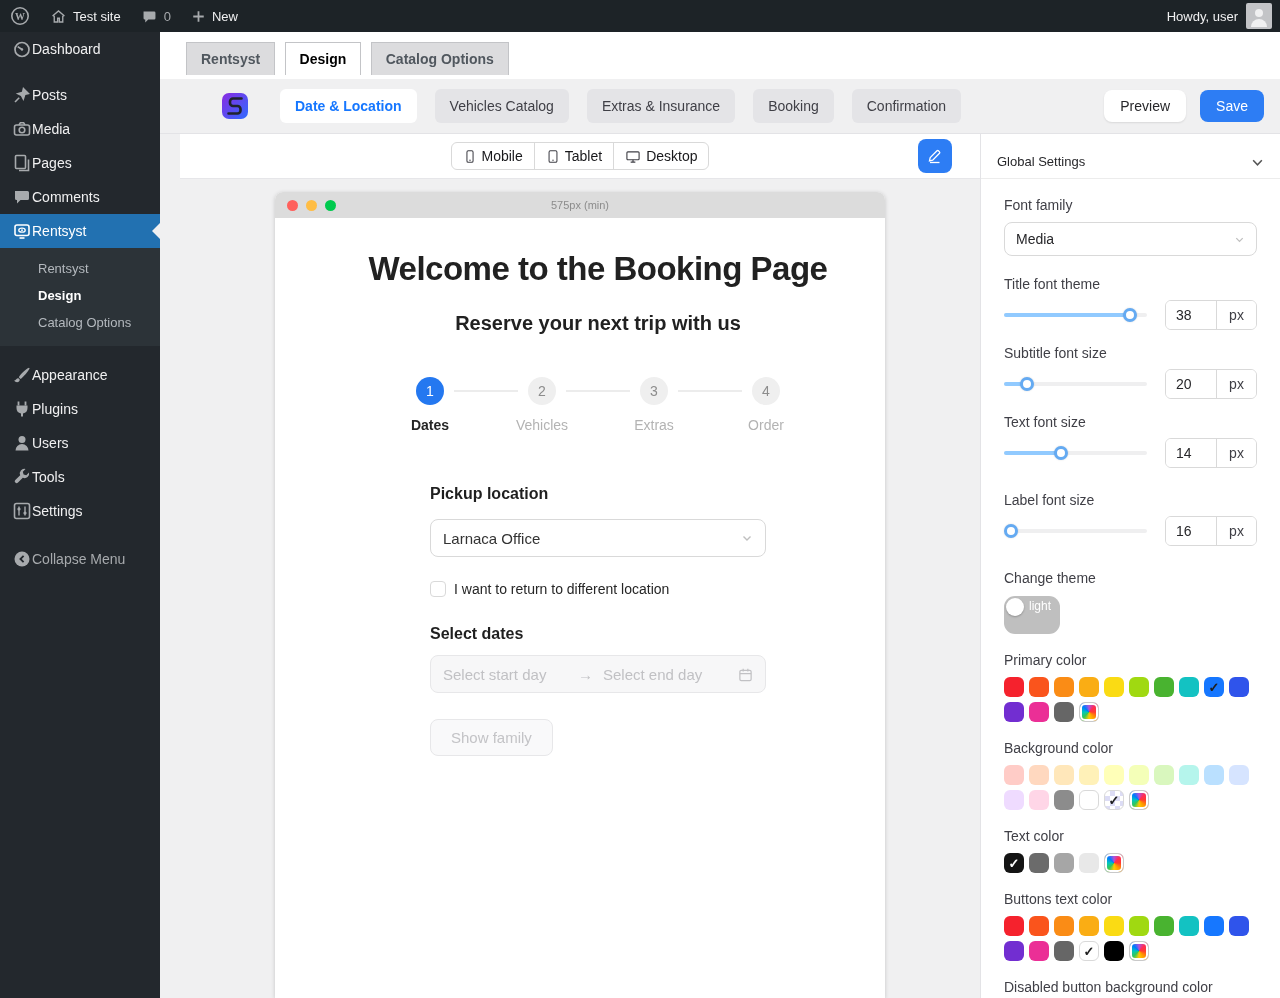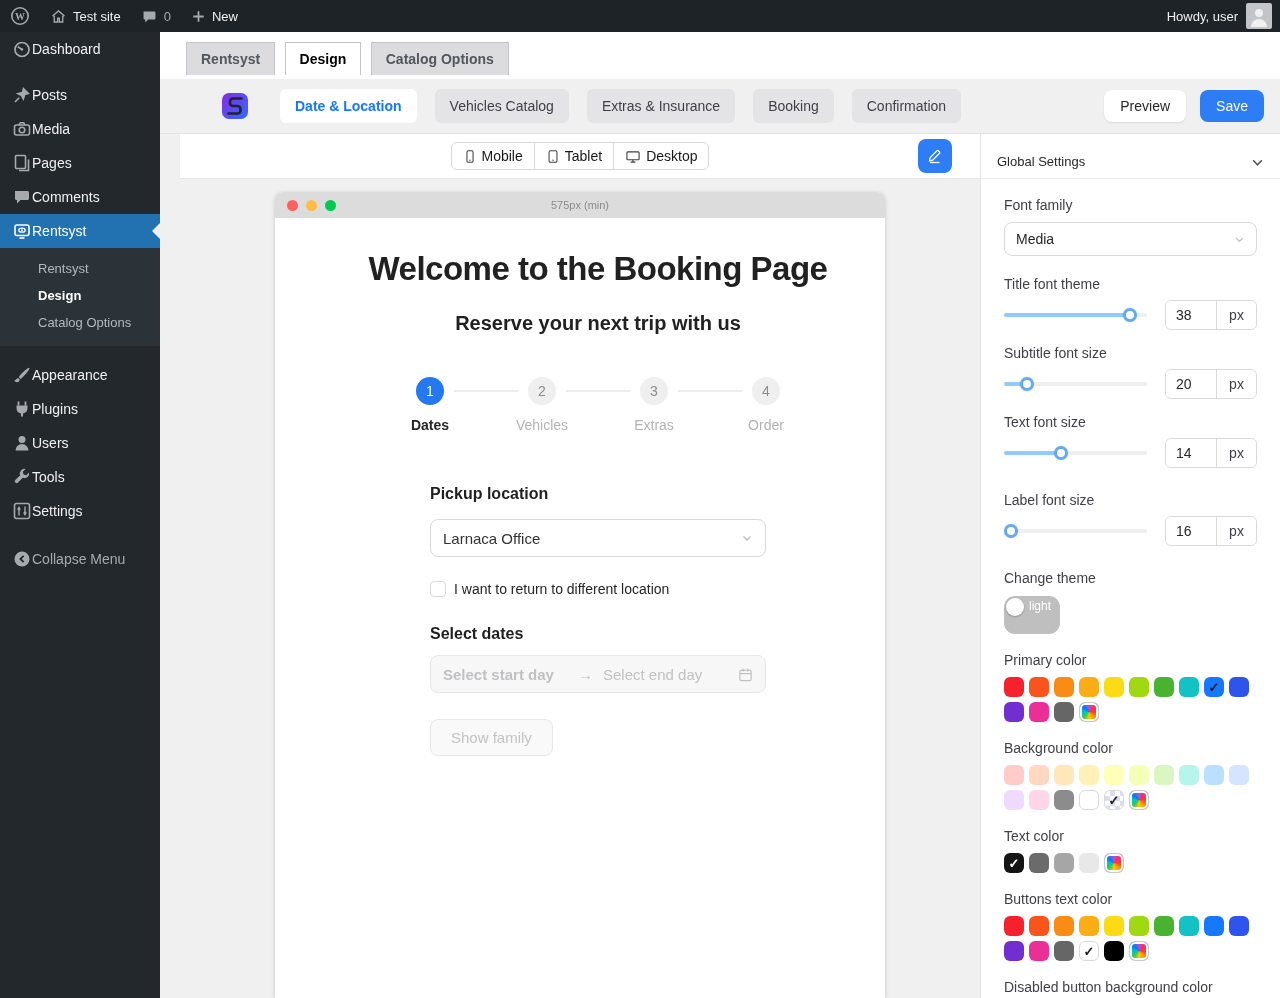--- a/index.html
+++ b/index.html
@@ -86,21 +86,21 @@
   #bform { width:336px; margin:52px auto 0; text-align:left; }
   .bk-label { font-size:16px; font-weight:bold; color:#1f1f1f; }
   #pickup-select { margin-top:16px; height:38px; border:1px solid #d9d9d9; border-radius:8px; background:#fff;
     display:flex; align-items:center; justify-content:space-between; padding:0 12px; font-size:15px; color:#333; cursor:pointer; }
   #return-row { margin-top:24px; display:flex; align-items:center; gap:8px; cursor:pointer; }
   #return-cb { width:16px; height:16px; border:1px solid #d9d9d9; border-radius:4px; background:#fff; flex-shrink:0; }
   #return-label { font-size:14px; color:#262626; }
   #dates-label { margin-top:28px; }
   #range-picker { margin-top:12px; height:38px; background:#f7f7f8; border:1px solid #e7e7e9; border-radius:8px;
     display:flex; align-items:center; padding:0 12px; font-size:15px; color:#c1c1c4; cursor:pointer; }
-  #range-start { flex:1;font-weight:bold; }
+  #range-start { flex:1; }
   #range-arrow { margin:0 10px 0 0; color:#c1c1c4; }
   #range-end { flex:1; }
   #show-results { margin-top:26px; padding:9px 20px; background:#f9f9fa; border:1px solid #e7e7e9; border-radius:8px;
     font-size:15px; color:#c3c3c6; font-family:inherit; }
 
   
   #settings { width:300px; flex-shrink:0; background:#fff; border-left:1px solid #e3e3e6; display:flex; flex-direction:column; }
   #gs-header { height:45px; flex-shrink:0; border-bottom:1px solid #ececec; display:flex; align-items:flex-end;
     justify-content:space-between; padding:9px 16px; font-size:13px; color:#27272a; cursor:pointer; }
   #gs-body { padding:18px 23px 0; overflow:hidden; }

